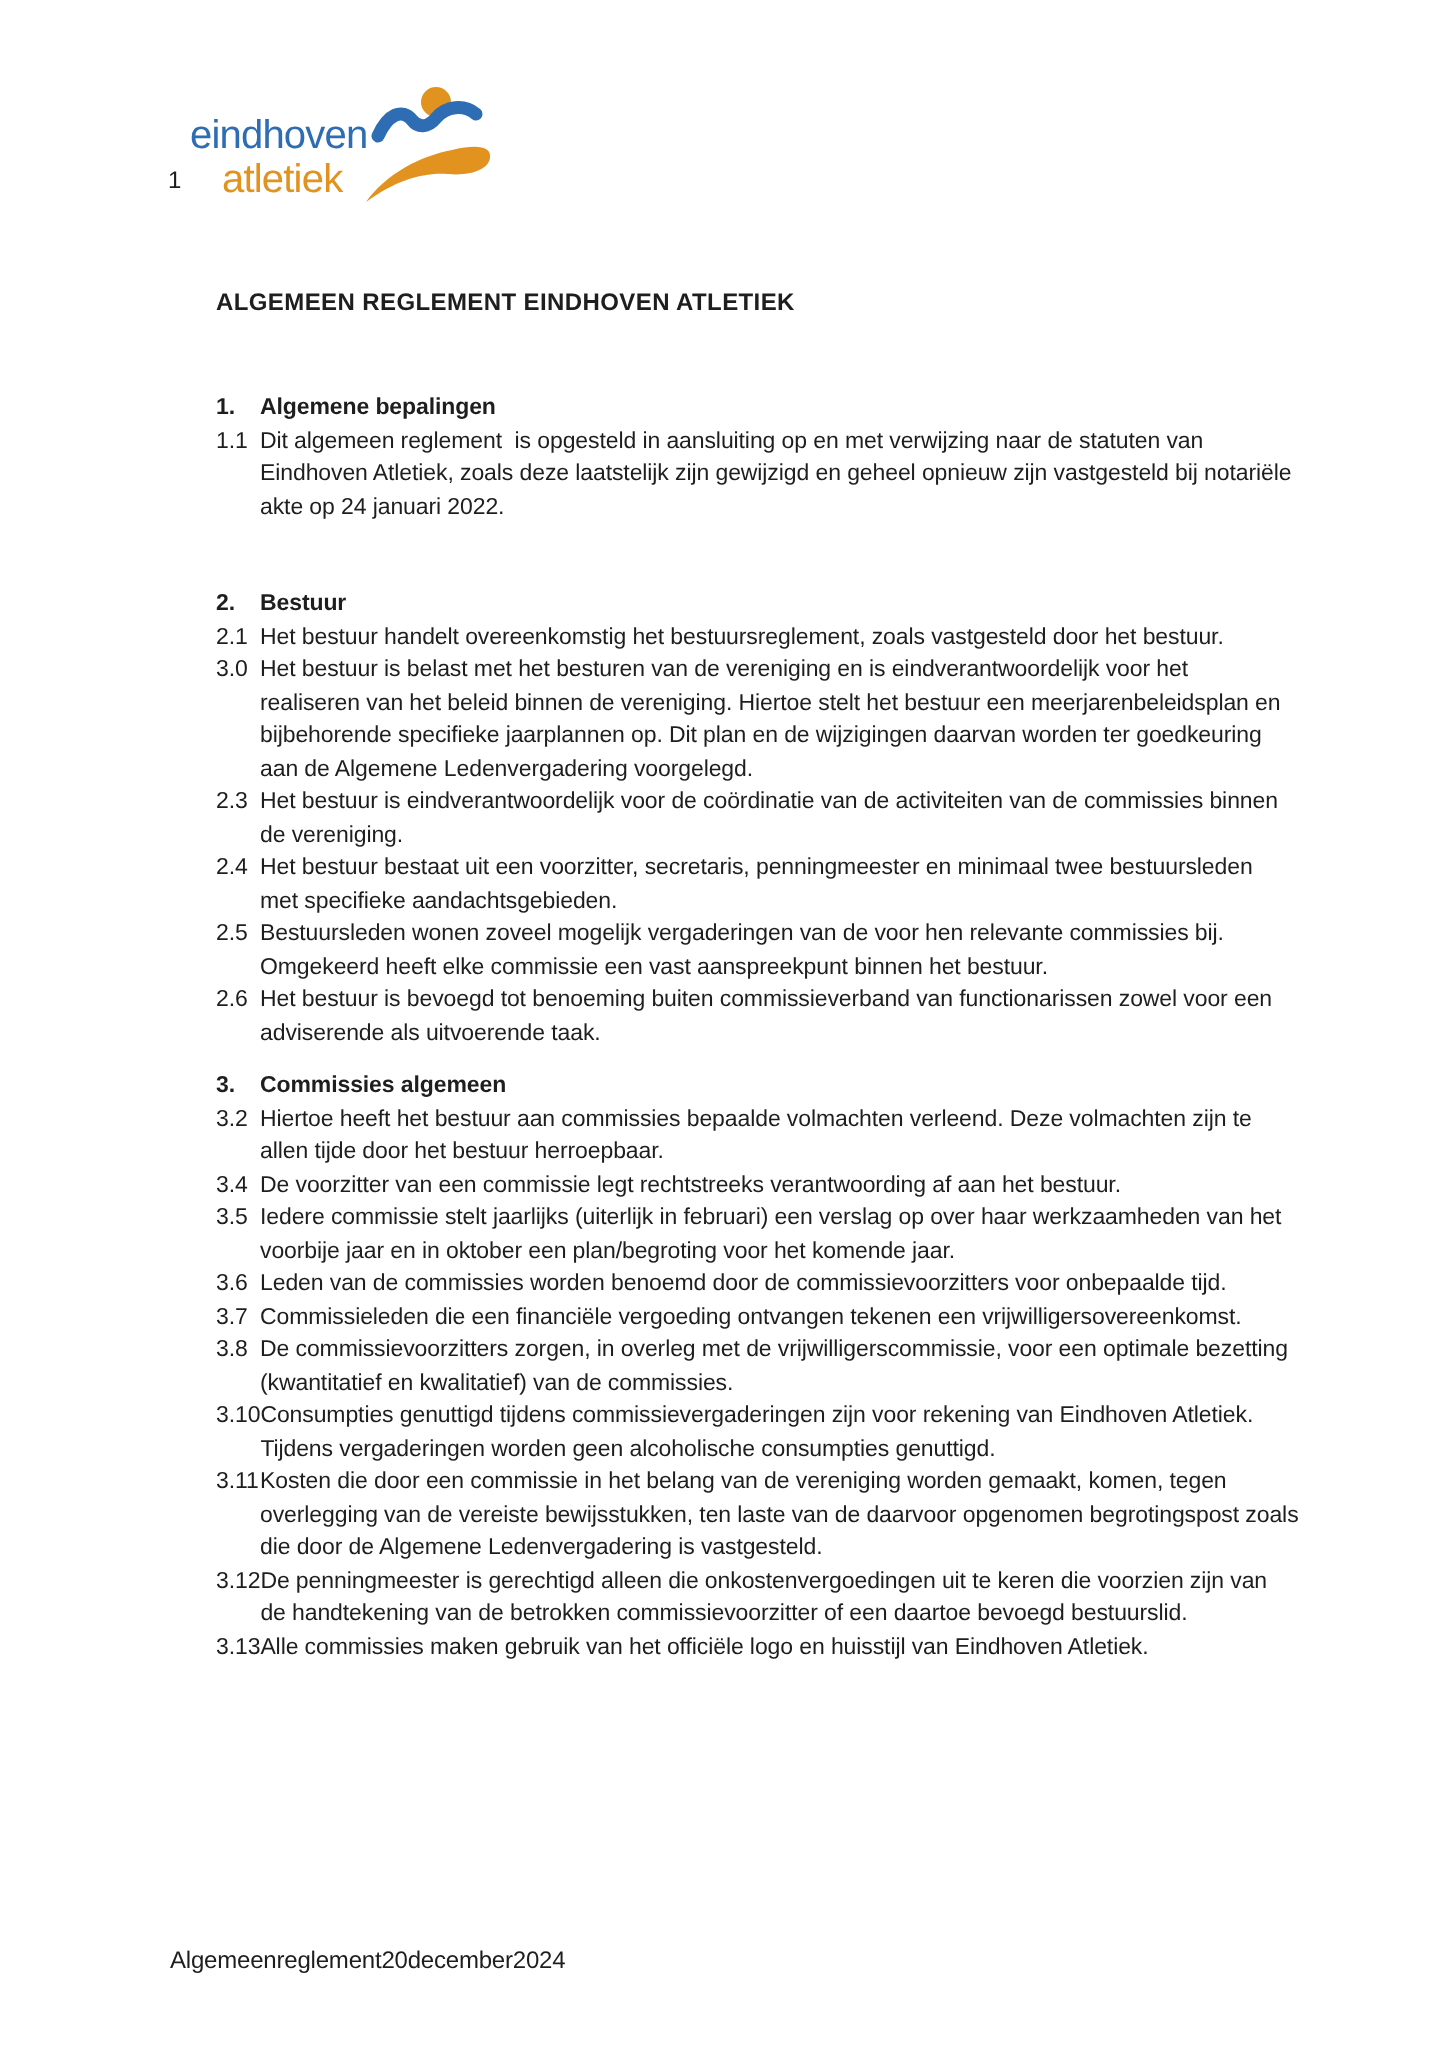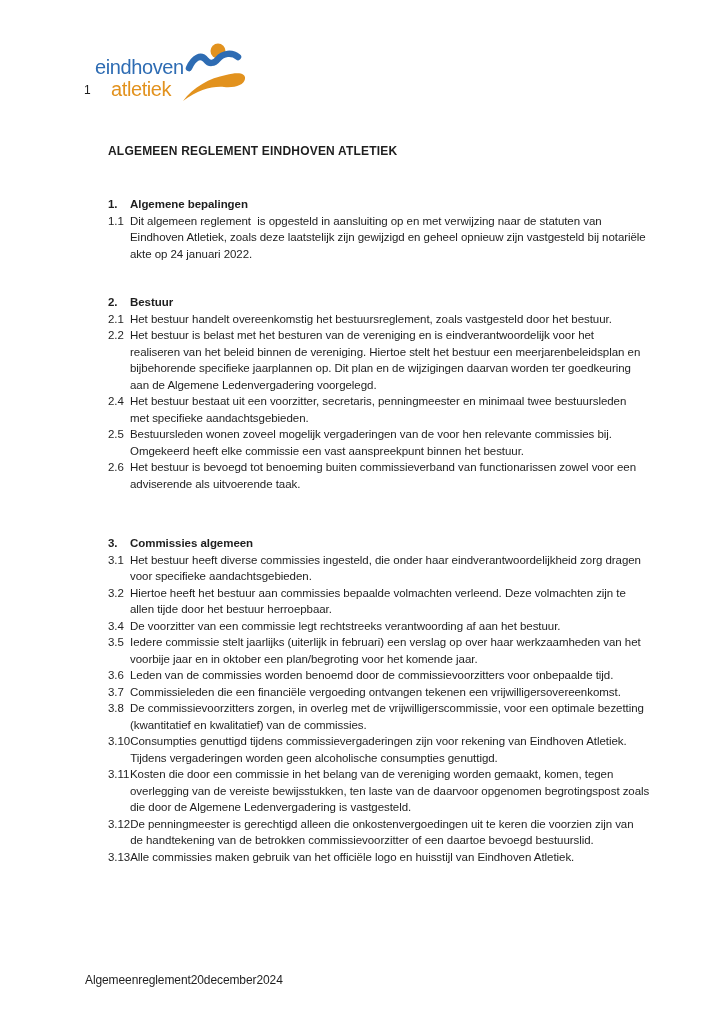--- a/index.html
+++ b/index.html
@@ -75,25 +75,30 @@
 <div class="abs section section-2">
   <div class="row heading-row">
     <span class="num">2.</span>
     <span class="txt">Bestuur</span>
   </div>
   <div class="row">
     <span class="num">2.1</span>
     <span class="txt">Het bestuur handelt overeenkomstig het bestuursreglement, zoals vastgesteld door het bestuur.</span>
   </div>
   <div class="row">
-    <span class="num">2.2</span>
+    <span class="num">3.0</span>
     <span class="txt">Het bestuur is belast met het besturen van de vereniging en is eindverantwoordelijk voor het
 realiseren van het beleid binnen de vereniging. Hiertoe stelt het bestuur een meerjarenbeleidsplan en
 bijbehorende specifieke jaarplannen op. Dit plan en de wijzigingen daarvan worden ter goedkeuring
 aan de Algemene Ledenvergadering voorgelegd.</span>
+  </div>
+  <div class="row">
+    <span class="num">2.3</span>
+    <span class="txt">Het bestuur is eindverantwoordelijk voor de coördinatie van de activiteiten van de commissies binnen
+de vereniging.</span>
   </div>
   <div class="row">
     <span class="num">2.4</span>
     <span class="txt">Het bestuur bestaat uit een voorzitter, secretaris, penningmeester en minimaal twee bestuursleden
 met specifieke aandachtsgebieden.</span>
   </div>
   <div class="row">
     <span class="num">2.5</span>
     <span class="txt">Bestuursleden wonen zoveel mogelijk vergaderingen van de voor hen relevante commissies bij.
 Omgekeerd heeft elke commissie een vast aanspreekpunt binnen het bestuur.</span>
@@ -102,25 +107,20 @@
     <span class="num">2.6</span>
     <span class="txt">Het bestuur is bevoegd tot benoeming buiten commissieverband van functionarissen zowel voor een
 adviserende als uitvoerende taak.</span>
   </div>
 </div>
 
 <div class="abs section section-3">
   <div class="row heading-row">
     <span class="num">3.</span>
     <span class="txt">Commissies algemeen</span>
-  </div>
-  <div class="row">
-    <span class="num">3.1</span>
-    <span class="txt">Het bestuur heeft diverse commissies ingesteld, die onder haar eindverantwoordelijkheid zorg dragen
-voor specifieke aandachtsgebieden.</span>
   </div>
   <div class="row">
     <span class="num">3.2</span>
     <span class="txt">Hiertoe heeft het bestuur aan commissies bepaalde volmachten verleend. Deze volmachten zijn te
 allen tijde door het bestuur herroepbaar.</span>
   </div>
   <div class="row">
     <span class="num">3.4</span>
     <span class="txt">De voorzitter van een commissie legt rechtstreeks verantwoording af aan het bestuur.</span>
   </div>

